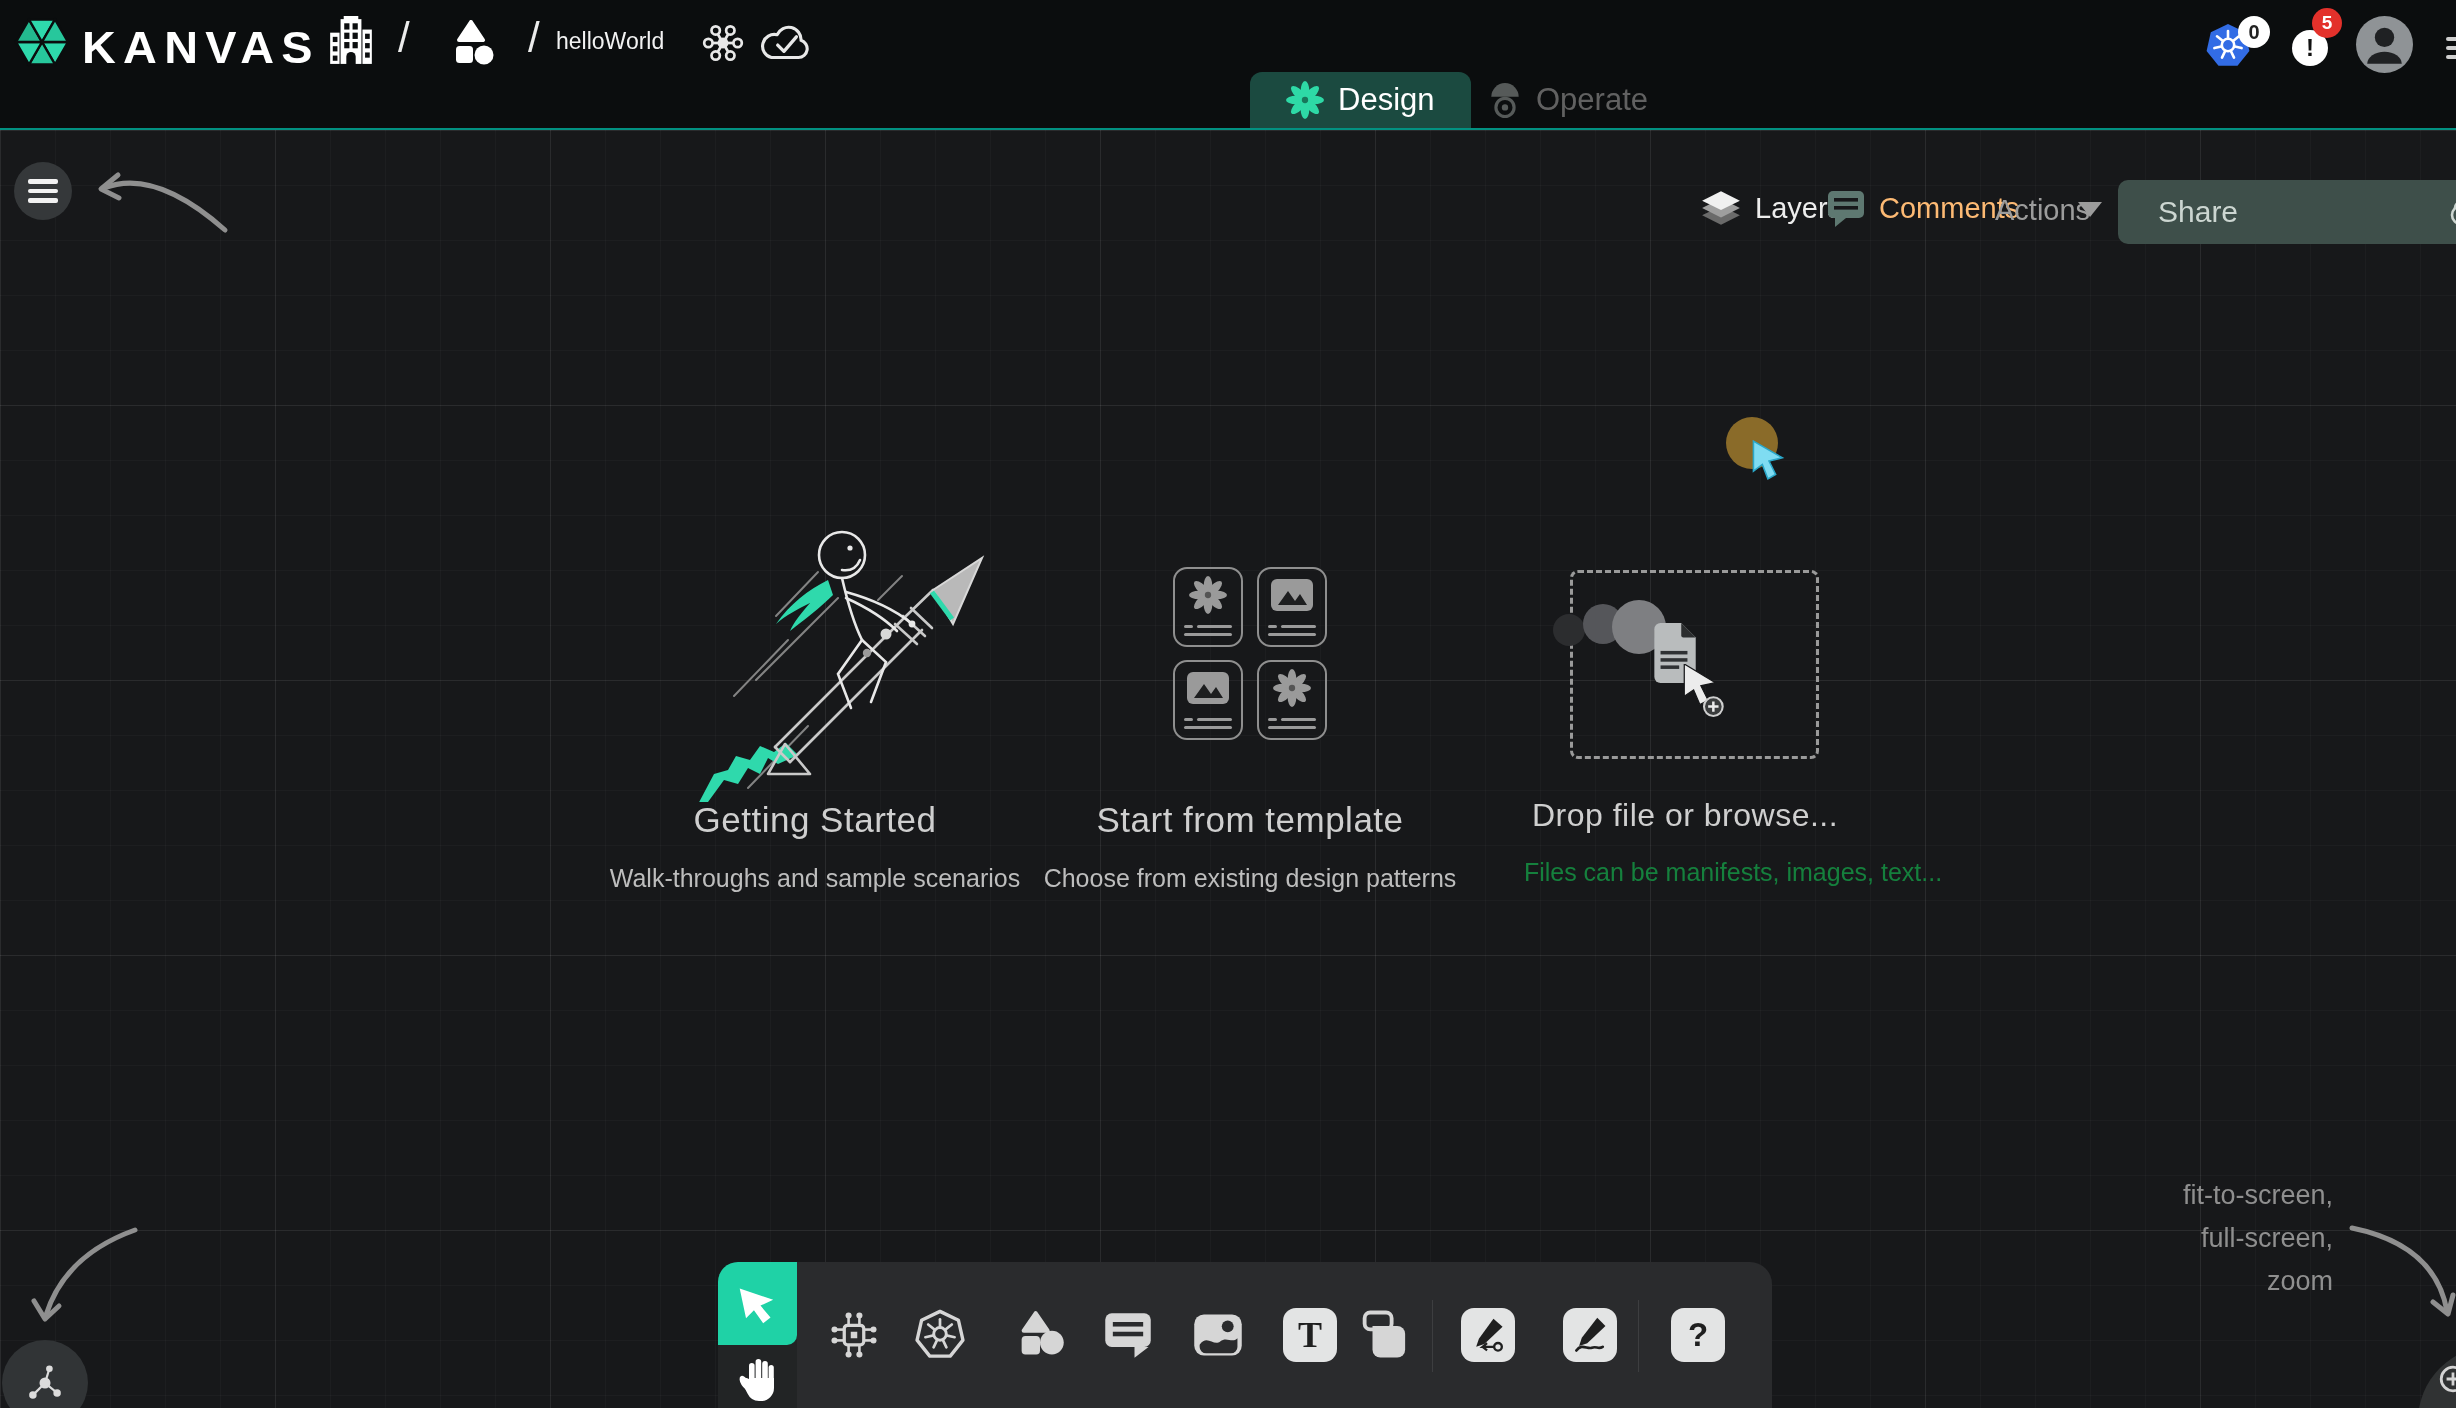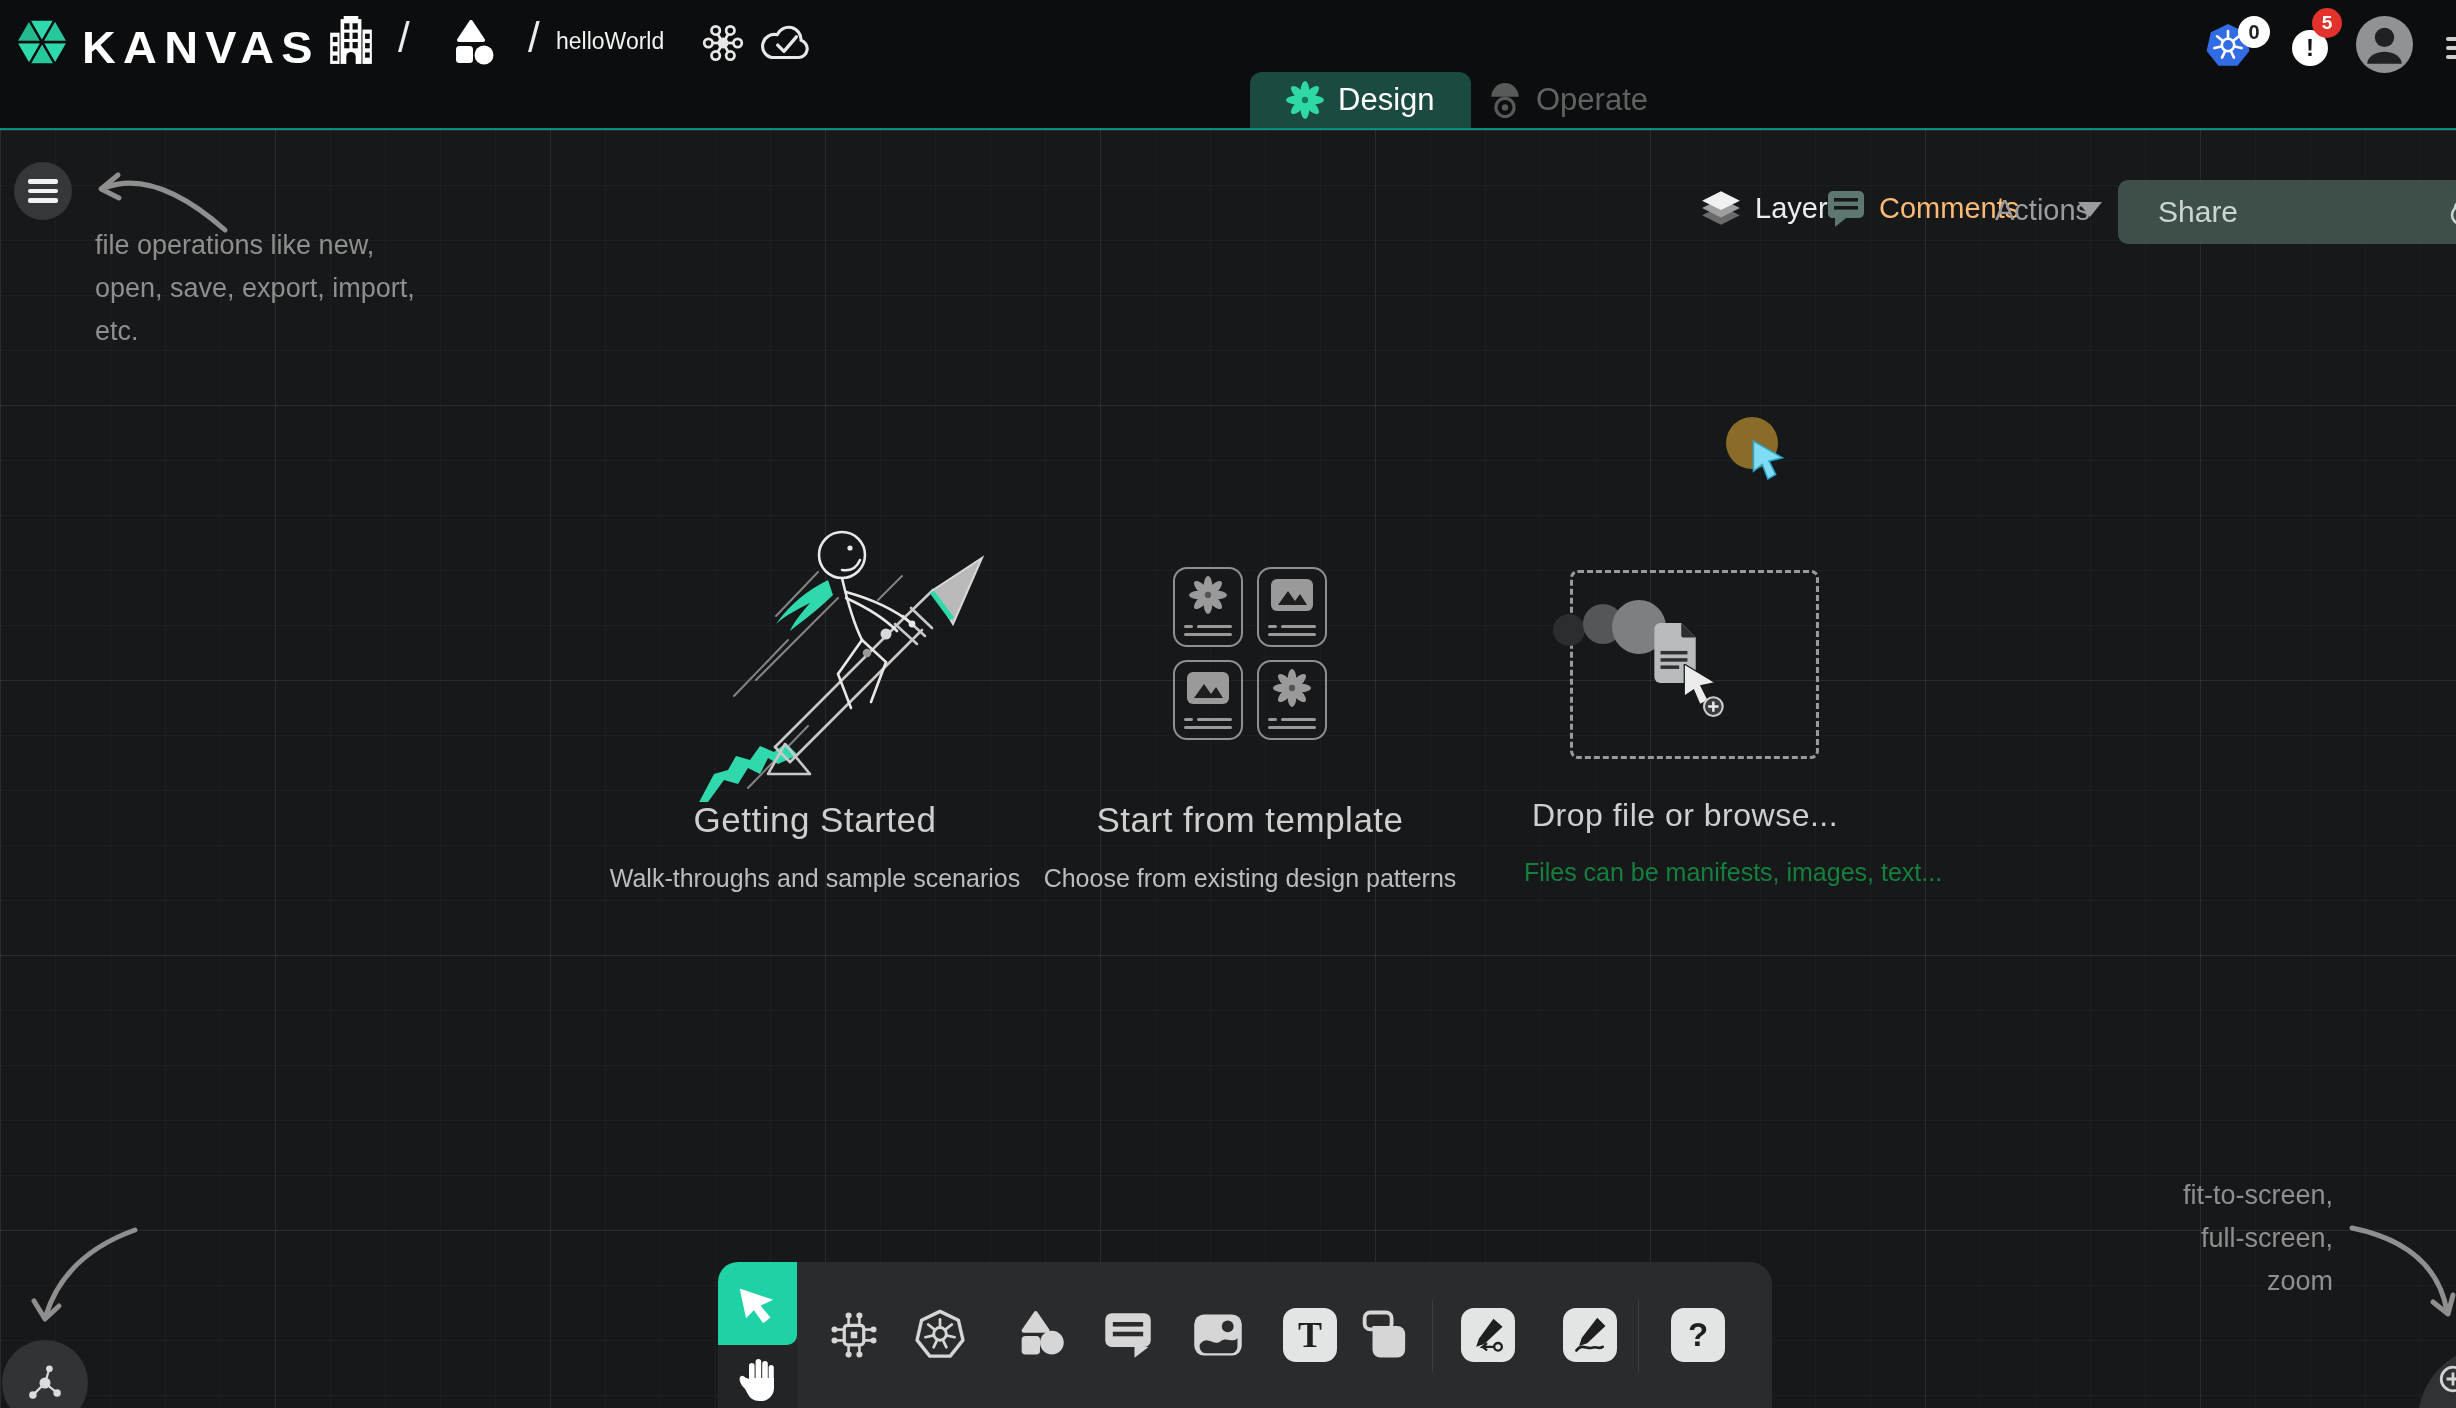--- a/index.html
+++ b/index.html
@@ -240,25 +240,20 @@
     <div>
         <span></span>
         <span></span>
         <span></span>
       </div>
   </div>
   <svg class="arrow-svg" style="left:80px;top:150px" width="170" height="100" viewBox="0 0 170 100">
     <path d="M145 80 Q 75 18 24 38"></path>
       <path d="M38 25 L21 39 L39 48"></path>
   </svg>
-  <div class="annotation" style="left:95px;top:224px">
-    <div>file operations like new,</div>
-    <div>open, save, export, import,</div>
-    <div>etc.</div>
-  </div>
 
   <div class="bar-item" style="left:1700px;top:188px;color:#ededed">
     <svg width="42" height="40" viewBox="0 0 40 36">
       <path d="M20 16 L38 25 20 34 2 25 Z" fill="#6a6a6a"></path>
       <path d="M20 9 L38 18 20 27 2 18 Z" fill="#9e9e9e"></path>
       <path d="M20 2 L38 11 20 20 2 11 Z" fill="#f0f0f0"></path>
     </svg>
     <span>Layers</span>
   </div>
 

